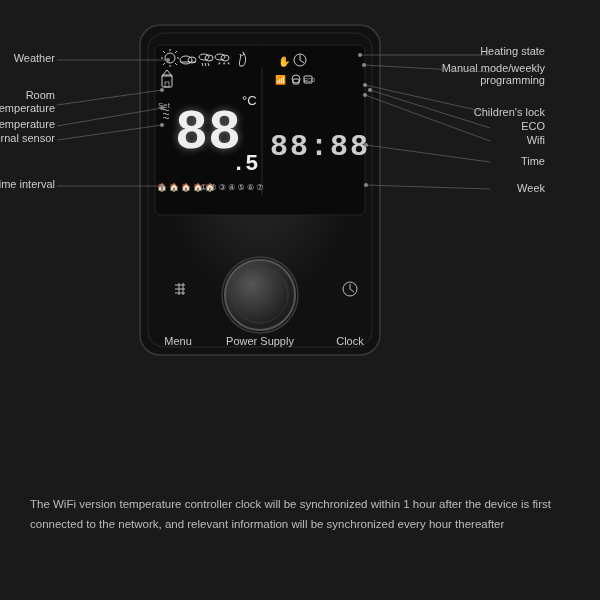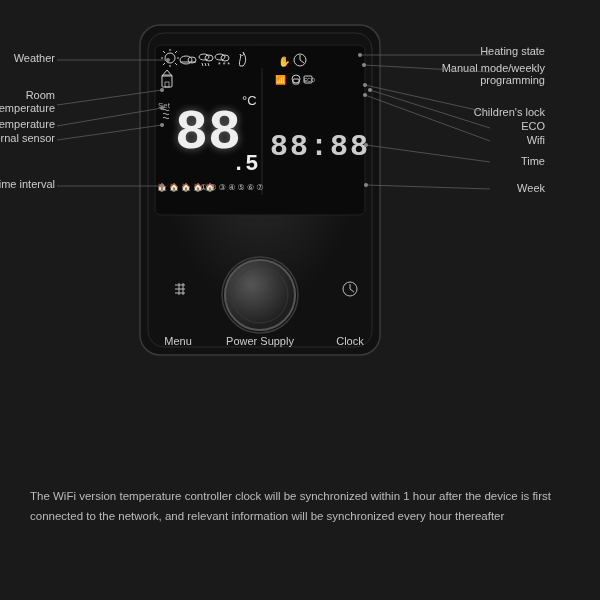--- a/index.html
+++ b/index.html
@@ -16,21 +16,21 @@
     .main-area {
       position: absolute;
       top: 0;
       left: 0;
       right: 0;
       height: 430px;
     }
 
     .description-area {
       position: absolute;
-      bottom: 8px;
+      bottom: 0;
       left: 0;
       right: 0;
       height: 170px;
       display: flex;
       align-items: center;
       padding: 0 30px;
     }
 
     .description-text {
       font-size: 11.5px;

